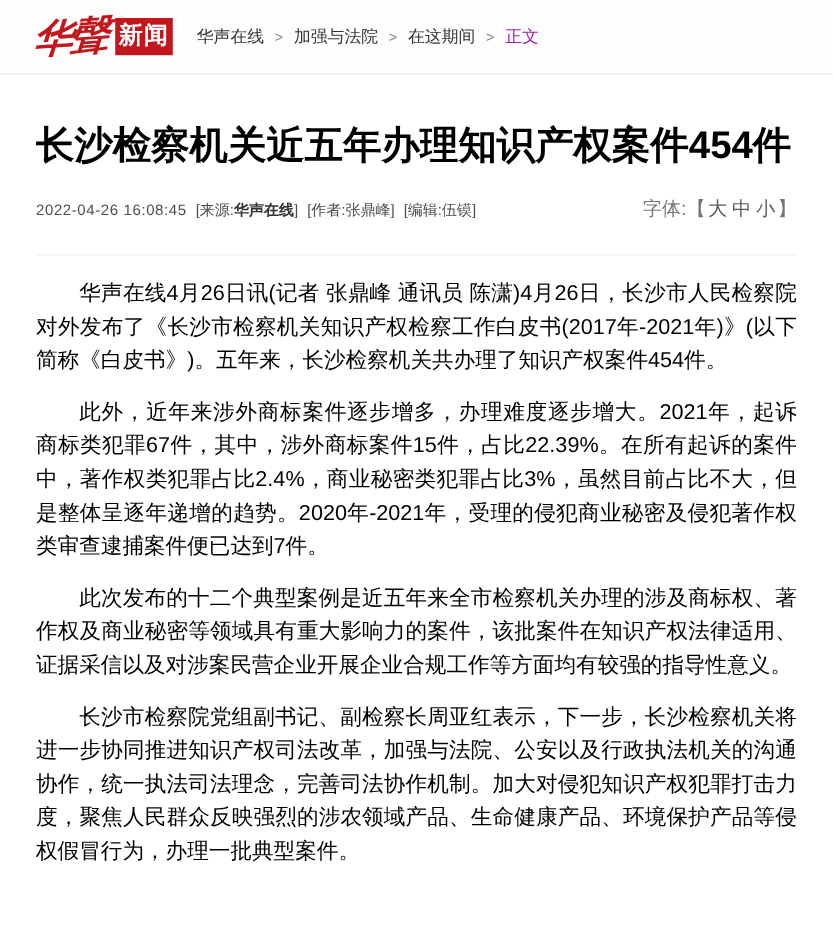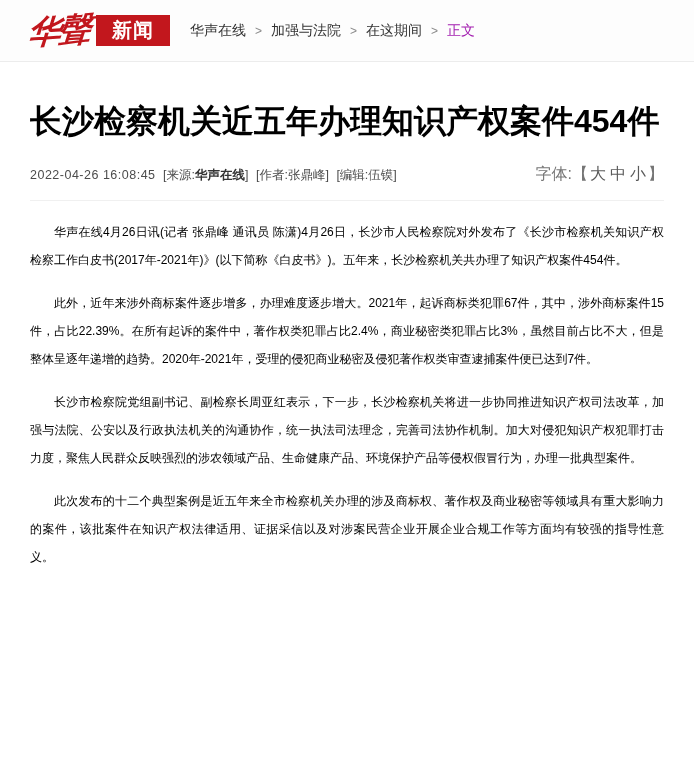--- a/index.html
+++ b/index.html
@@ -37,21 +37,21 @@
     transform: skewX(-8deg) rotate(-4deg);
     letter-spacing: -3px;
     margin-right: 8px;
   }
   .logo-badge {
     background: #c2171d;
     color: #ffffff;
     font-weight: bold;
     font-size: 20px;
     line-height: 1;
-    padding: 5px 16px 6px;
+    padding: 5px 3px 6px;
     letter-spacing: 1px;
   }
   .breadcrumb {
     margin-left: 20px;
     font-size: 14px;
     color: #333333;
     display: flex;
     align-items: center;
   }
   .breadcrumb a {
@@ -70,42 +70,42 @@
   .content { padding: 0 30px; }
   .article-title {
     margin: 39px 0 0 0;
     font-size: 32px;
     font-weight: bold;
     color: #000000;
     line-height: 1.3;
   }
   .meta-row {
     margin-top: 21px;
-    padding-bottom: 15px;
+    padding-bottom: 27px;
     border-bottom: 1px solid #f0f0f0;
     display: flex;
     justify-content: space-between;
     align-items: baseline;
     font-size: 12.5px;
     color: #4c4c4c;
     white-space: nowrap;
   }
   .meta-left > span { margin-right: 4px; }
   .meta-datetime { letter-spacing: 0.5px; }
   .source-name { font-weight: bold; color: #333333; }
   .font-widget { color: #767676; font-size: 16px; }
   .font-widget a {
     color: #5a5a5a;
     text-decoration: none;
     cursor: pointer;
     margin: 0 2px;
   }
   .article-body { margin-top: 17px; padding-bottom: 10px; }
   .article-body p {
-    font-size: 12px;
+    font-size: 18px;
     line-height: 28px;
     color: #000000;
     text-indent: 2em;
     text-align: justify;
     margin: 0 0 15px 0;
   }
 </style>
 </head>
 <body>
 
@@ -139,18 +139,18 @@
         <span>[编辑:伍镆]</span>
       </div>
       <div class="font-widget">
         <span>字体:</span><span>【</span><a>大</a><a>中</a><a>小</a><span>】</span>
       </div>
     </div>
 
     <article class="article-body">
       <p>华声在线4月26日讯(记者 张鼎峰 通讯员 陈潇)4月26日，长沙市人民检察院对外发布了《长沙市检察机关知识产权检察工作白皮书(2017年-2021年)》(以下简称《白皮书》)。五年来，长沙检察机关共办理了知识产权案件454件。</p>
       <p>此外，近年来涉外商标案件逐步增多，办理难度逐步增大。2021年，起诉商标类犯罪67件，其中，涉外商标案件15件，占比22.39%。在所有起诉的案件中，著作权类犯罪占比2.4%，商业秘密类犯罪占比3%，虽然目前占比不大，但是整体呈逐年递增的趋势。2020年-2021年，受理的侵犯商业秘密及侵犯著作权类审查逮捕案件便已达到7件。</p>
+      <p>此次发布的十二个典型案例是近五年来全市检察机关办理的涉及商标权、著作权及商业秘密等领域具有重大影响力的案件，该批案件在知识产权法律适用、证据采信以及对涉案民营企业开展企业合规工作等方面均有较强的指导性意义。</p>
       <p>长沙市检察院党组副书记、副检察长周亚红表示，下一步，长沙检察机关将进一步协同推进知识产权司法改革，加强与法院、公安以及行政执法机关的沟通协作，统一执法司法理念，完善司法协作机制。加大对侵犯知识产权犯罪打击力度，聚焦人民群众反映强烈的涉农领域产品、生命健康产品、环境保护产品等侵权假冒行为，办理一批典型案件。</p>
-      <p>此次发布的十二个典型案例是近五年来全市检察机关办理的涉及商标权、著作权及商业秘密等领域具有重大影响力的案件，该批案件在知识产权法律适用、证据采信以及对涉案民营企业开展企业合规工作等方面均有较强的指导性意义。</p>
     </article>
 
   </main>
 </div>
 
 </body></html>

